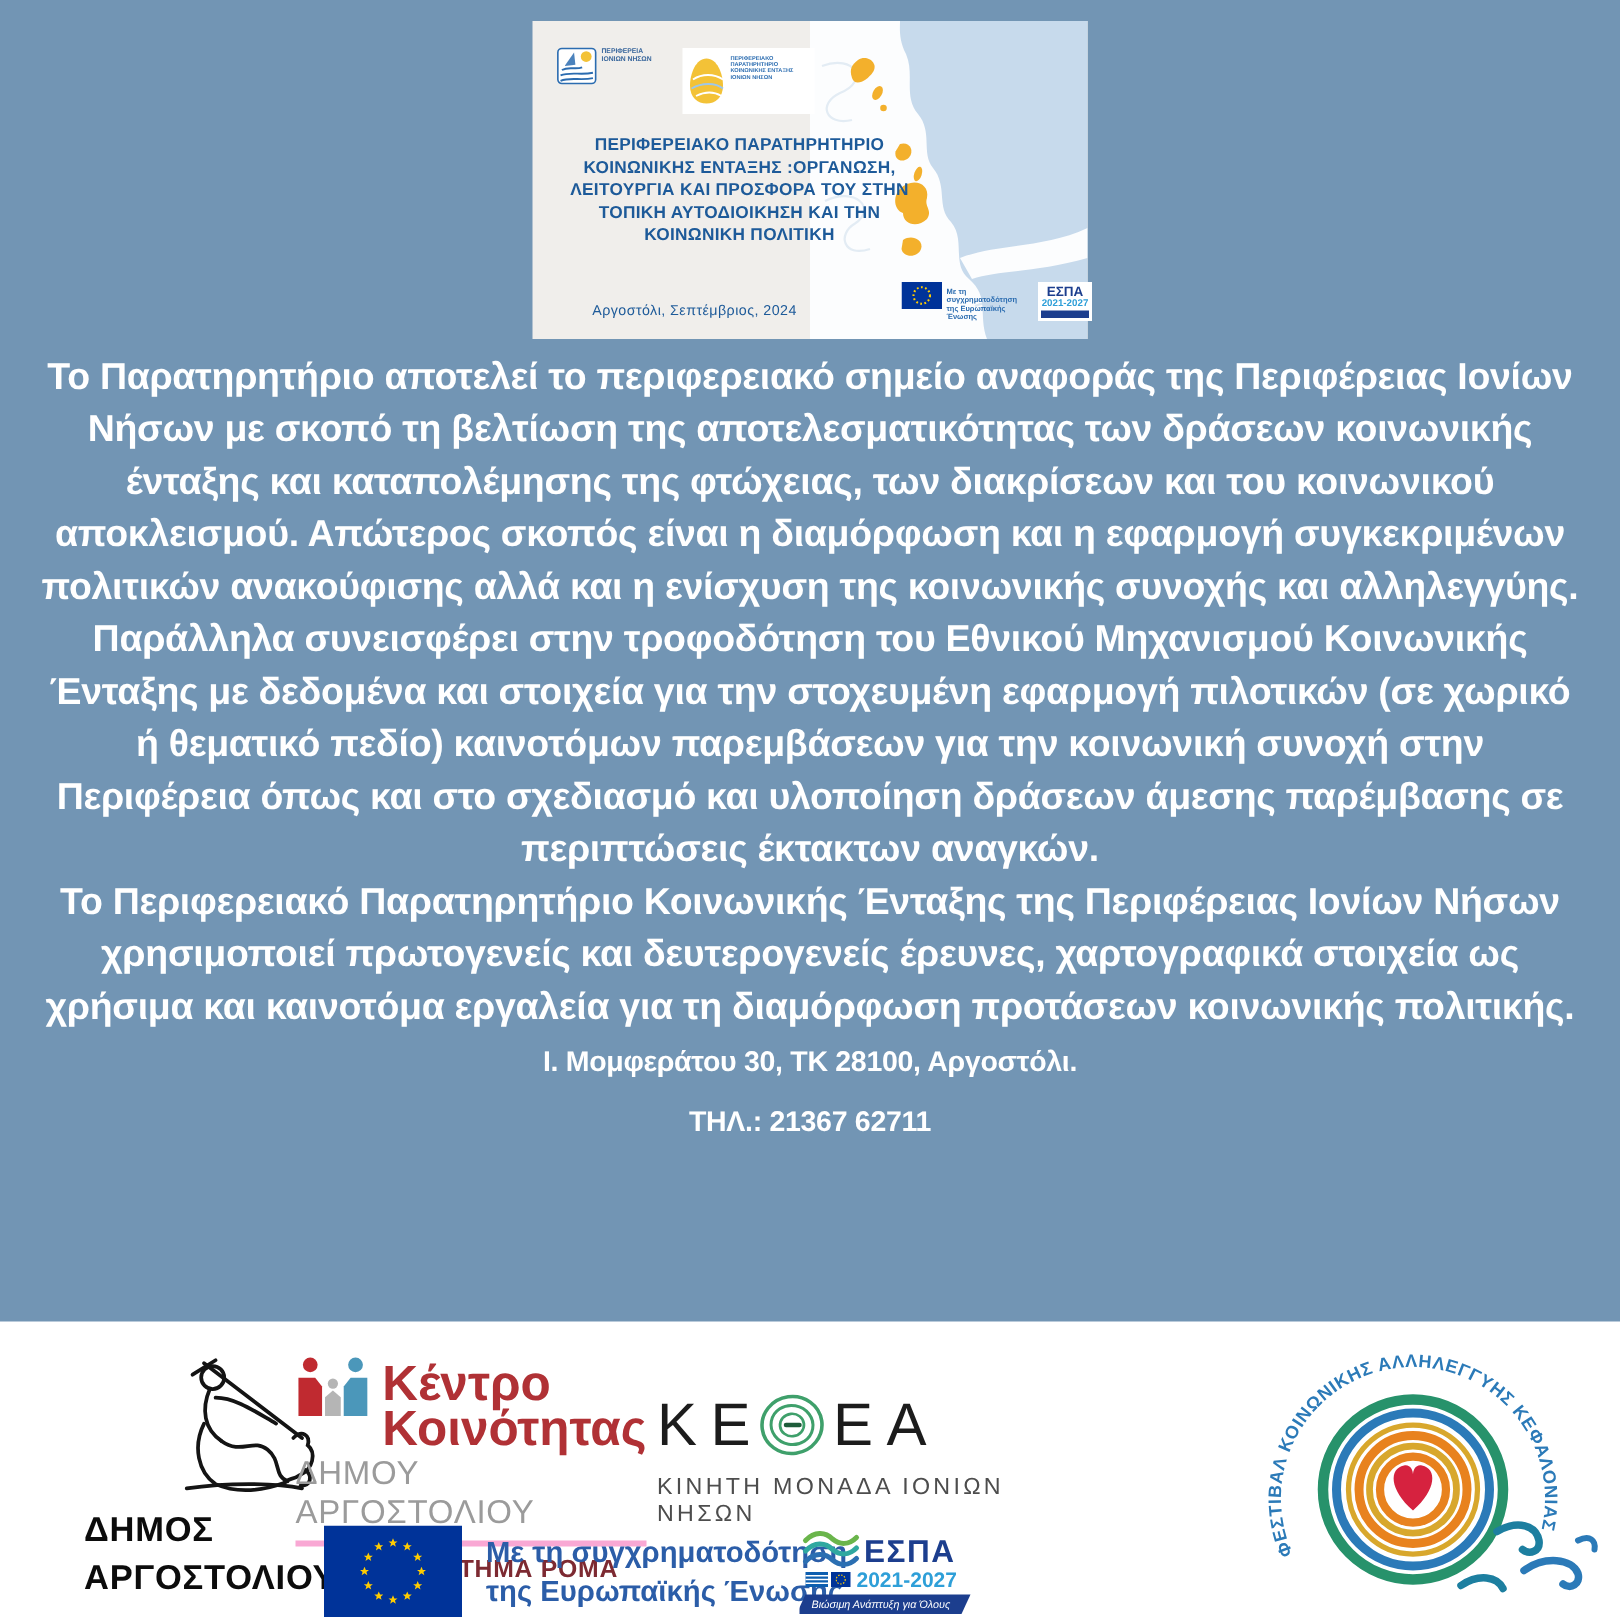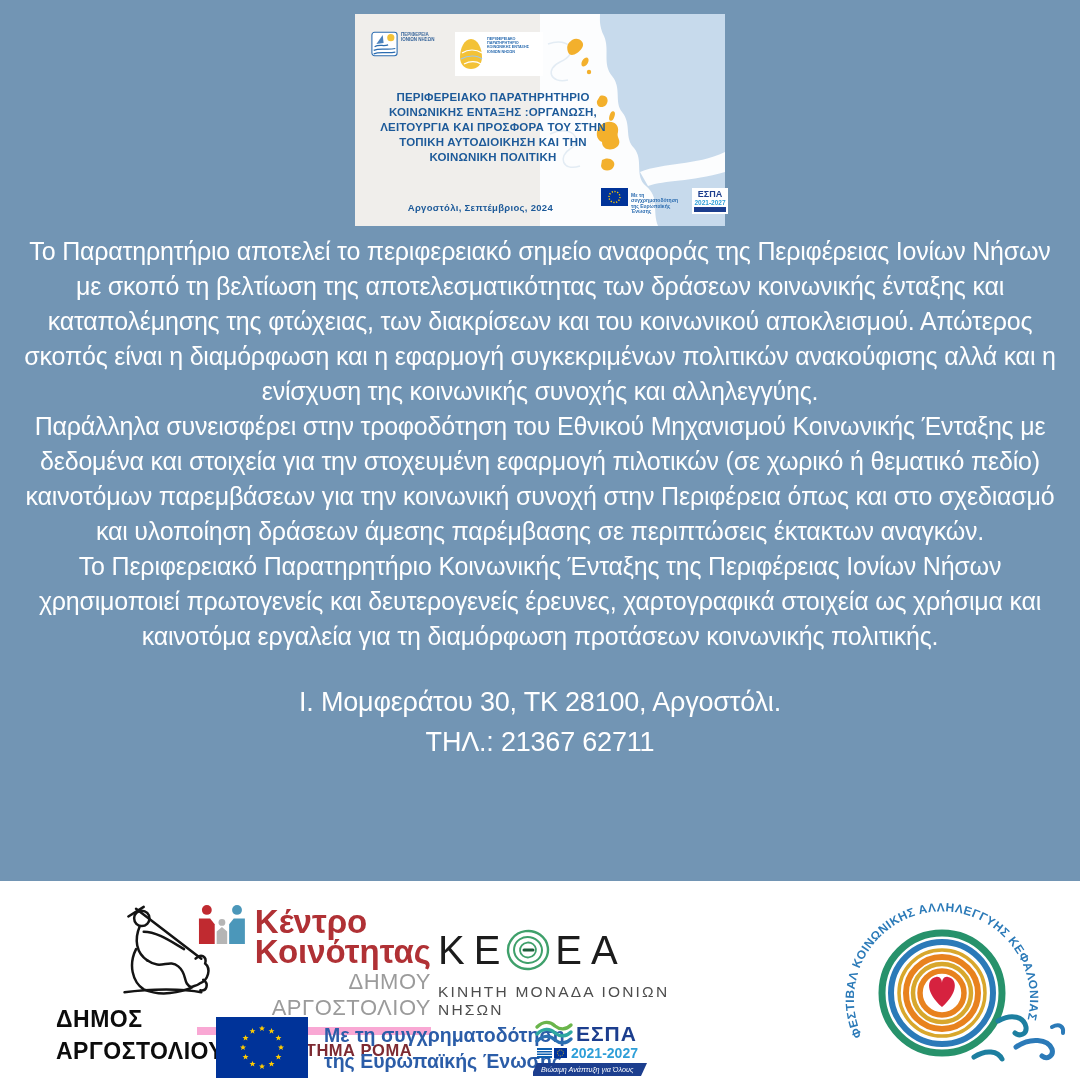--- a/index.html
+++ b/index.html
@@ -14,47 +14,47 @@
   .scale-box{position:relative;overflow:visible;}
   .scaled{transform:scale(.5);transform-origin:0 0;}
   .region-textbox{width:38px;height:24px;}
   .region-textbox .scaled{width:76px;font-size:9px;line-height:9.5px;font-weight:bold;color:#3a679c;}
   .obs-logo{position:absolute;left:100px;top:18px;width:88px;height:44px;background:#fff;
             display:flex;align-items:center;gap:3px;padding:4px 3px;box-sizing:border-box;}
   .obs-textbox{width:48px;height:34px;}
   .obs-textbox .scaled{width:96px;font-size:7.5px;line-height:8.2px;font-weight:bold;color:#2b6cb0;}
   .card-title{position:absolute;left:12px;top:76px;width:252px;text-align:center;font-weight:bold;
               font-size:11.5px;line-height:15px;color:#1d5a99;letter-spacing:.2px;}
-  .card-date{position:absolute;left:18px;top:188px;width:180px;text-align:right;
-             font-size:9.5px;font-weight:bold;color:#1d5a99;letter-spacing:.3px;}
+  .card-date{position:absolute;left:18px;top:188px;width:180px;text-align:center;
+             font-size:9.5px;font-weight:normal;color:#1d5a99;letter-spacing:.3px;}
   .card-eu{position:absolute;left:246px;top:174px;display:flex;align-items:flex-start;gap:3px;}
   .eu-mini-textbox{width:58px;height:22px;margin-top:4px;}
   .eu-mini-textbox .scaled{width:116px;font-size:10px;line-height:11px;font-weight:bold;color:#2b6cb0;}
   .espa-mini{width:36px;background:#fff;padding:2px 2px 2px;text-align:center;box-sizing:border-box;}
   .espa-mini-label{font-size:9px;font-weight:bold;color:#1c3e8e;line-height:9px;}
   .espa-mini-years{font-size:6.5px;font-weight:bold;color:#2e9fd8;line-height:7px;}
   .espa-mini-band{height:5px;background:#1c3e8e;margin-top:1px;}
 
   
   .body-text{position:absolute;left:0;top:234px;width:100%;padding:0 24px;box-sizing:border-box;
-             text-align:center;color:#fff;font-weight:normal;font-size:25px;line-height:35px;letter-spacing:-.2px;}
+             text-align:center;color:#fff;font-weight:bold;font-size:25px;line-height:35px;letter-spacing:-.2px;}
   .body-text p{margin:0;}
-  .address-block{margin-top:28px;font-size:27px;line-height:40px;}
+  .address-block{font-size:19px;line-height:40px;}
 
   
   .footer{position:absolute;left:0;top:881px;width:1080px;height:199px;background:#fff;}
   .dimos{position:absolute;left:56px;top:22px;width:210px;text-align:left;}
   .dimos svg{display:block;margin:0 auto;}
   .dimos-text{margin-top:4px;font-size:23px;font-weight:bold;color:#0c0c0c;line-height:32px;letter-spacing:.5px;}
 
   .kentro{position:absolute;left:197px;top:12px;width:234px;}
   .kentro-top{display:flex;}
   .kentro-title{margin-left:8px;margin-top:14px;font-size:33px;font-weight:bold;color:#b03135;line-height:30px;}
-  .kentro-muni{margin-top:2px;font-size:22px;color:#9b9b9b;letter-spacing:.5px;text-align:right;
-               border-bottom:8px solid #f9a8d4;padding-bottom:6px;font-weight:normal;}
+  .kentro-muni{margin-top:2px;font-size:22px;color:#9b9b9b;letter-spacing:.5px;text-align:left;
+               border-bottom:4px solid #f9a8d4;padding-bottom:6px;font-weight:normal;}
   .kentro-roma{margin-top:6px;font-size:16.5px;font-weight:bold;color:#7d2a32;text-align:center;letter-spacing:.5px;}
 
   .kethea{position:absolute;left:438px;top:46px;width:300px;}
   .kethea-row{display:flex;align-items:center;color:#1c1c1c;font-size:40px;letter-spacing:9px;line-height:44px;}
   .kethea-row svg{margin:0 4px 0 -4px;}
   .kethea-sub{margin-top:10px;font-size:15.5px;color:#4d4d4d;letter-spacing:2.2px;}
 
   .eu-footer{position:absolute;left:216px;top:136px;display:flex;align-items:center;gap:16px;}
   .eu-footer-text{font-size:19.5px;font-weight:bold;color:#2b5da8;line-height:26px;}
   .espa-footer{position:absolute;left:533px;top:136px;}

